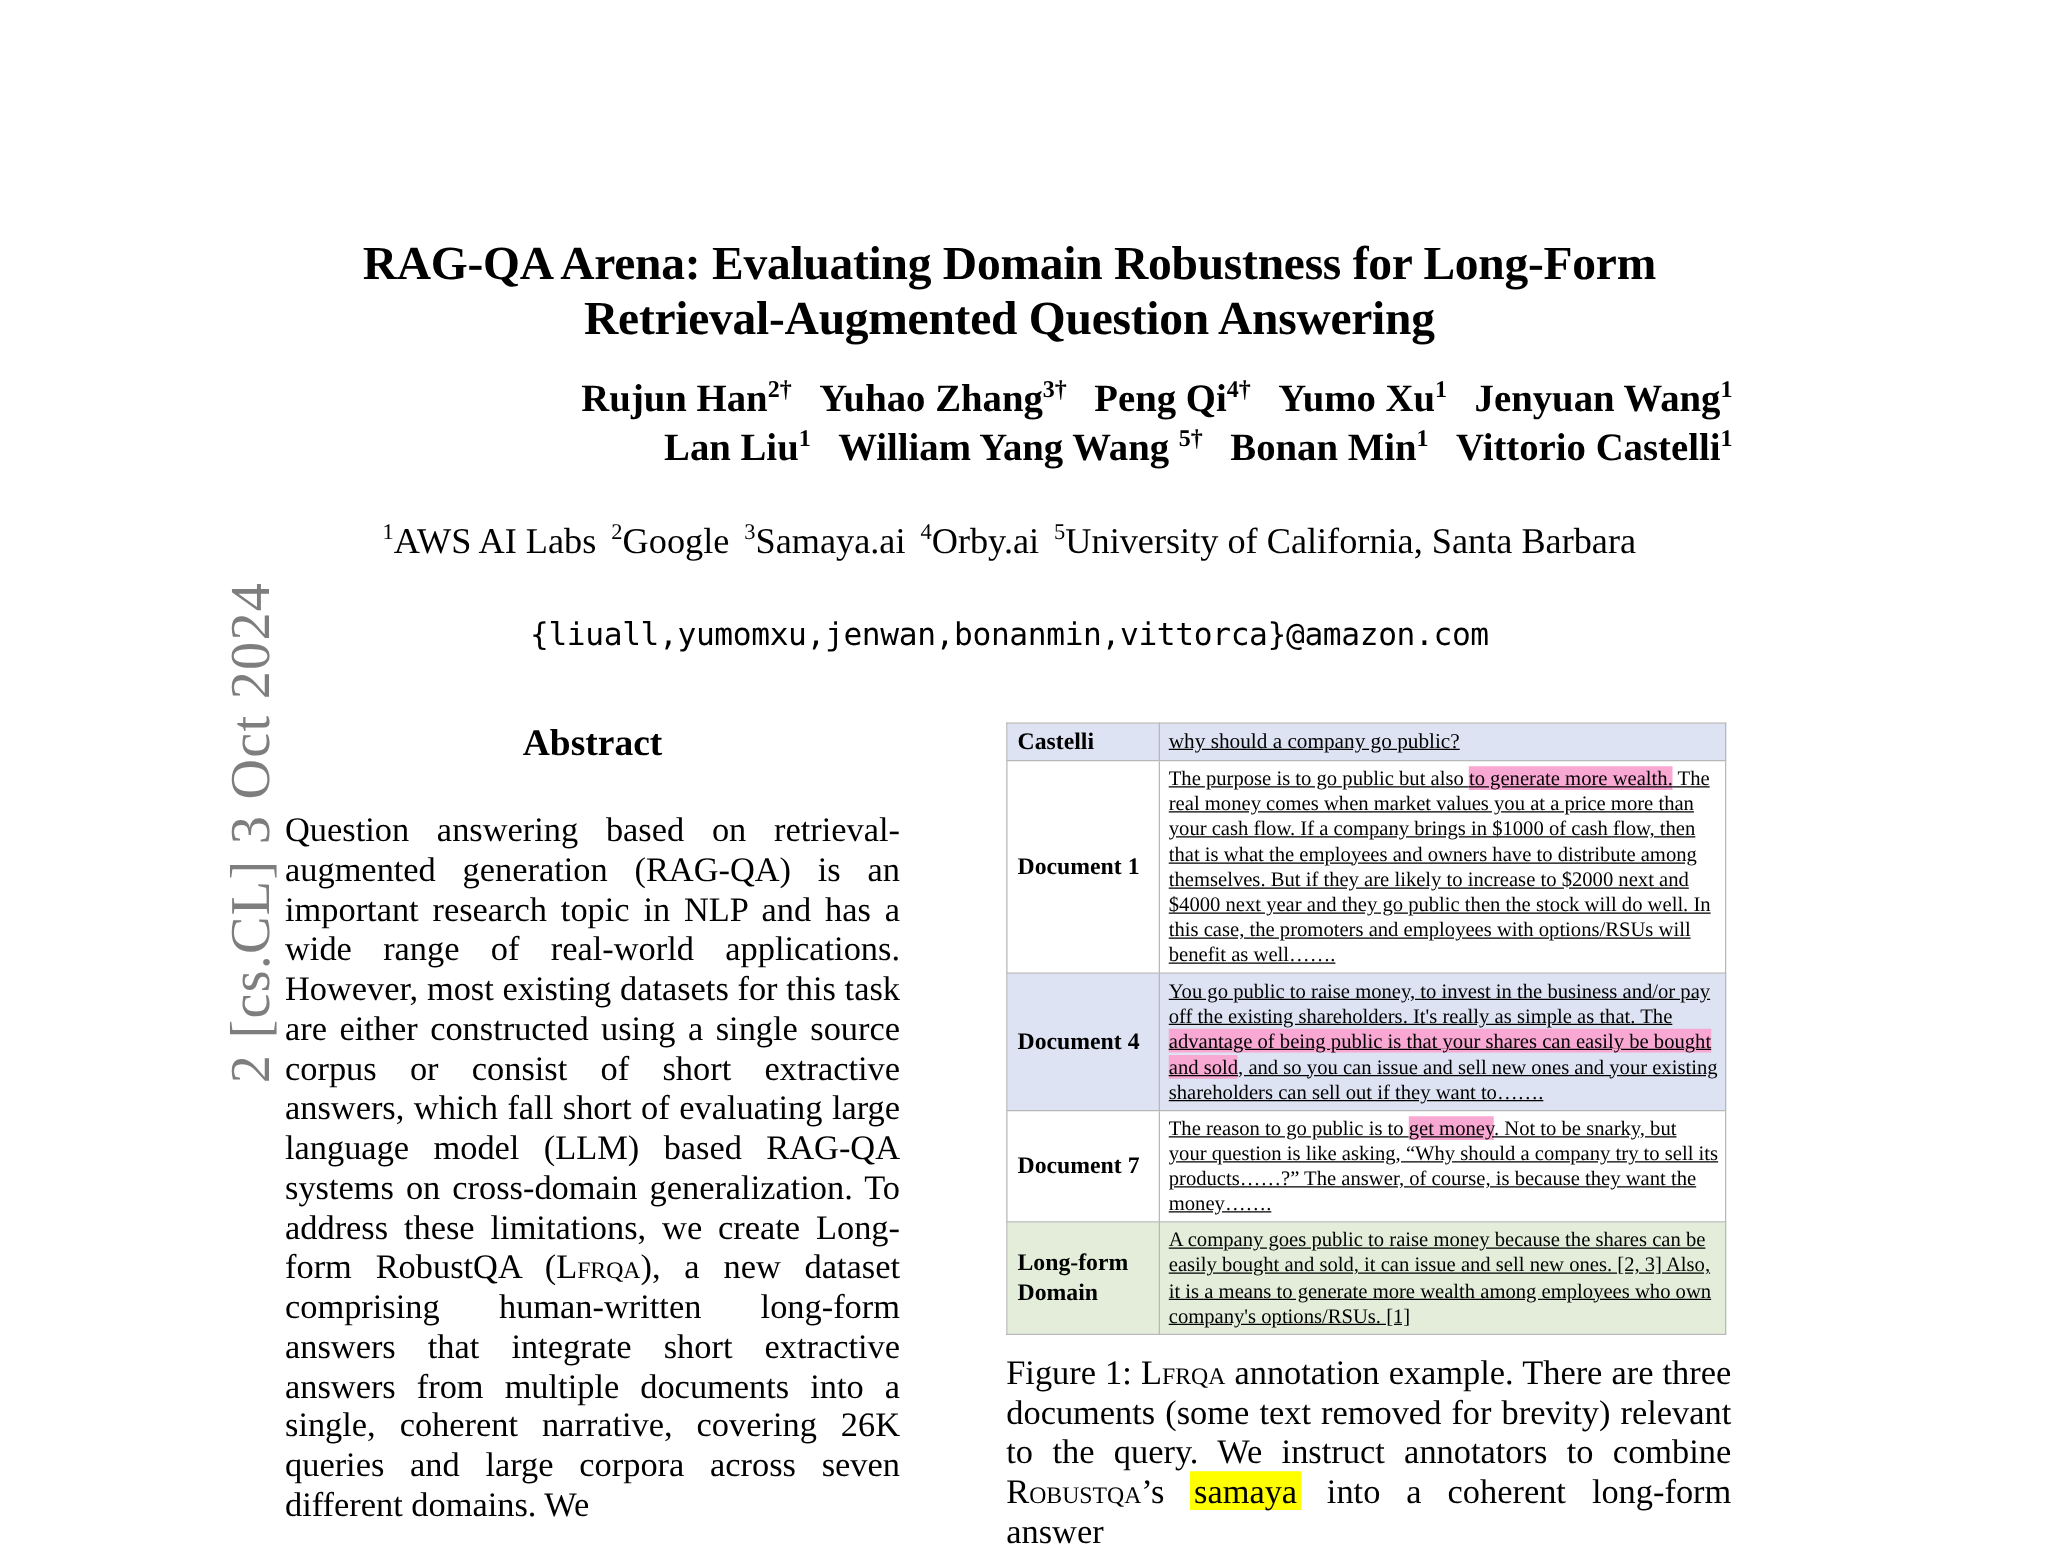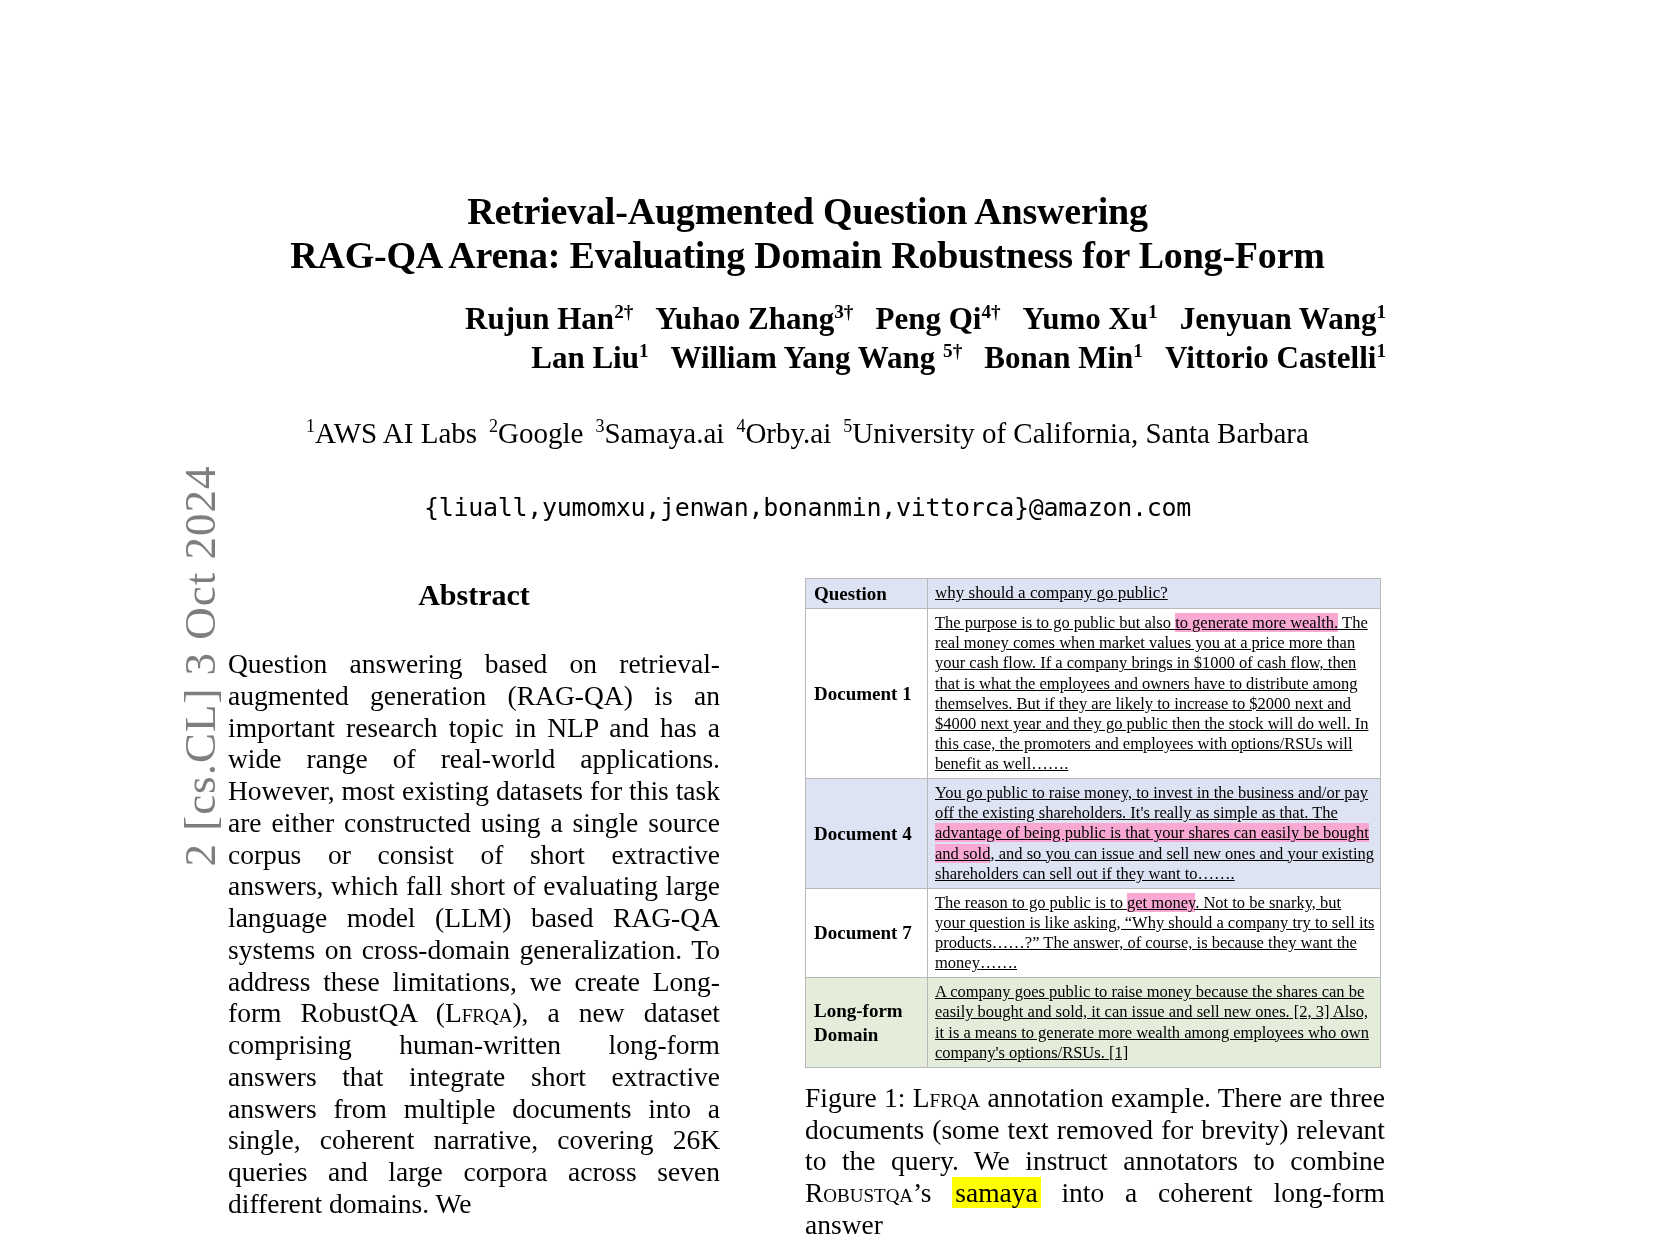--- a/index.html
+++ b/index.html
@@ -170,22 +170,22 @@
   }
 </style>
 </head>
 <body>
 
 <div id="page">
 
   <div id="arxiv-stamp">2 [cs.CL] 3 Oct 2024</div>
 
   <div id="title">
+    <span class="ln">RAG-QA Arena: Evaluating Domain Robustness for Long-Form</span>
     <span class="ln">Retrieval-Augmented Question Answering</span>
-    <span class="ln">RAG-QA Arena: Evaluating Domain Robustness for Long-Form</span>
   </div>
 
   <div id="authors">
     <span class="aline" id="author-line-1"><span class="au">Rujun Han<sup>2†</sup></span><span class="au">Yuhao Zhang<sup>3†</sup></span><span class="au">Peng Qi<sup>4†</sup></span><span class="au">Yumo Xu<sup>1</sup></span><span class="au">Jenyuan Wang<sup>1</sup></span></span>
     <span class="aline" id="author-line-2"><span class="au">Lan Liu<sup>1</sup></span><span class="au">William Yang Wang <sup>5†</sup></span><span class="au">Bonan Min<sup>1</sup></span><span class="au">Vittorio Castelli<sup>1</sup></span></span>
   </div>
 
   <div id="affiliations">
     <div id="affiliation-line"><span class="aff"><sup>1</sup>AWS AI Labs</span><span class="aff"><sup>2</sup>Google</span><span class="aff"><sup>3</sup>Samaya.ai</span><span class="aff"><sup>4</sup>Orby.ai</span><span class="aff"><sup>5</sup>University of California, Santa Barbara</span></div>
   </div>
@@ -193,21 +193,21 @@
 
   <div id="col-left">
     <div id="abstract-heading">Abstract</div>
     <div id="abstract-body">Question answering based on retrieval-augmented generation (RAG-QA) is an important research topic in NLP and has a wide range of real-world applications. However, most existing datasets for this task are either constructed using a single source corpus or consist of short extractive answers, which fall short of evaluating large language model (LLM) based RAG-QA systems on cross-domain generalization. To address these limitations, we create Long-form RobustQA (<span class="sc">Lfrqa</span>), a new dataset comprising human-written long-form answers that integrate short extractive answers from multiple documents into a single, coherent narrative, covering 26K queries and large corpora across seven different domains. We</div>
   </div>
 
   <div id="col-right">
     <table id="figure-table">
       <tbody id="figure-table-body">
           <tr class="row-question">
-            <td class="label">Question</td>
+            <td class="label">Castelli</td>
             <td class="content">why should a company go public?</td>
           </tr>
           <tr class="row-doc1">
             <td class="label">Document 1</td>
             <td class="content">The purpose is to go public but also <span class="hl">to generate more wealth.</span> The real money comes when market values you at a price more than your cash flow. If a company brings in $1000 of cash flow, then that is what the employees and owners have to distribute among themselves. But if they are likely to increase to $2000 next and $4000 next year and they go public then the stock will do well. In this case, the promoters and employees with options/RSUs will benefit as well…….</td>
           </tr>
           <tr class="row-doc2">
             <td class="label">Document 4</td>
             <td class="content">You go public to raise money, to invest in the business and/or pay off the existing shareholders. It's really as simple as that. The <span class="hl">advantage of being public is that your shares can easily be bought and sold</span>, and so you can issue and sell new ones and your existing shareholders can sell out if they want to…….</td>
           </tr>

